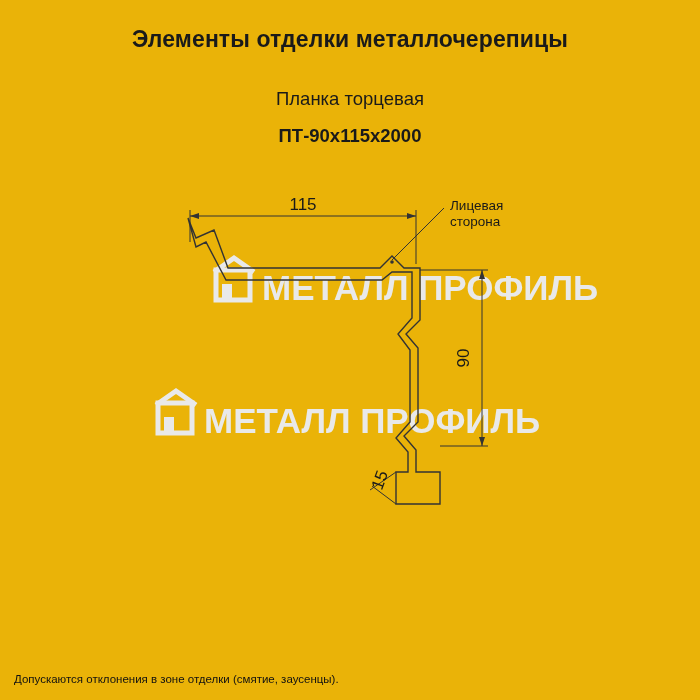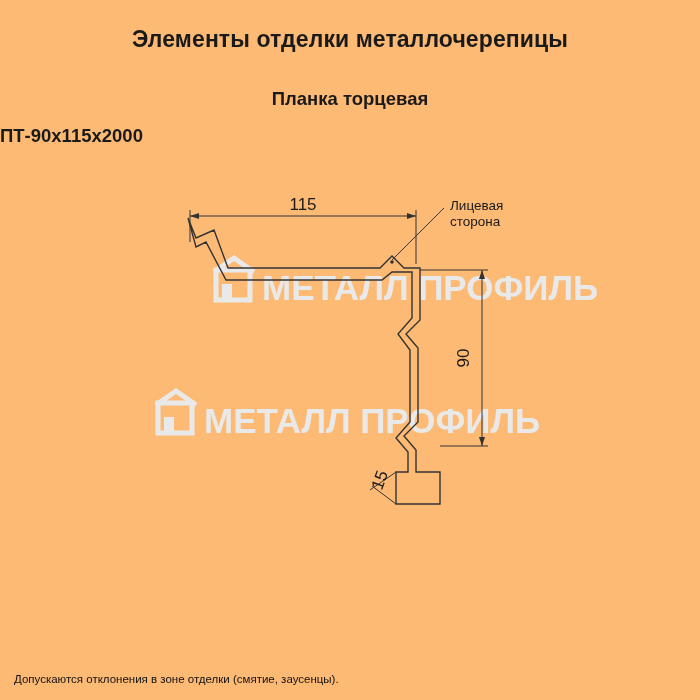--- a/index.html
+++ b/index.html
@@ -4,21 +4,21 @@
 <style>
   html, body {
     margin: 0;
     padding: 0;
     background: #ffffff;
   }
   #page {
     position: relative;
     width: 700px;
     height: 700px;
-    background: #fdba74;
+    background: #eab308;
     font-family: "Liberation Sans", sans-serif;
     color: #1a1a1a;
     overflow: hidden;
   }
   
   .title {
     position: absolute;
     left: 0;
     top: 26px;
     width: 700px;
@@ -27,28 +27,28 @@
     font-weight: bold;
     letter-spacing: 0.1px;
   }
   .subtitle {
     position: absolute;
     left: 0;
     top: 88px;
     width: 700px;
     text-align: center;
     font-size: 18.5px;
-    font-weight: bold;
+    font-weight: normal;
   }
   .code {
     position: absolute;
     left: 0;
     top: 125px;
     width: 700px;
-    text-align: left;
+    text-align: center;
     font-size: 18.5px;
     font-weight: bold;
   }
   
   .notes {
     position: absolute;
     left: 14px;
     bottom: 12px;
     font-size: 11.5px;
     line-height: 17px;

